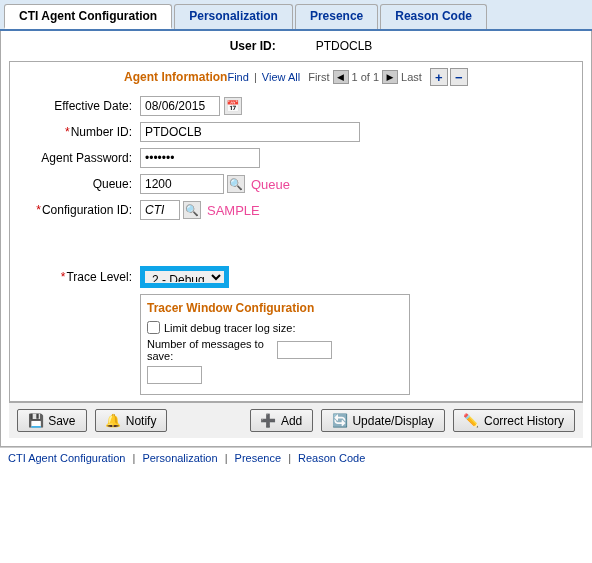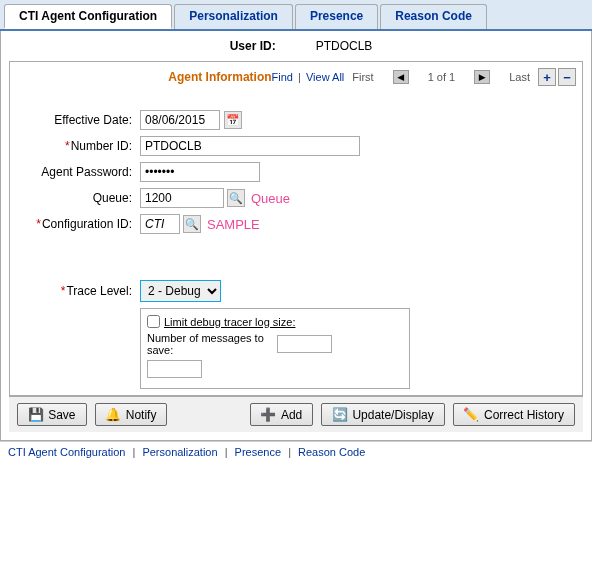--- a/index.html
+++ b/index.html
@@ -63,23 +63,23 @@
     }
 
     
     .section {
       border: 1px solid #aaa;
       padding: 6px;
       background: #fff;
     }
     .section-header {
       display: flex;
-      justify-content: flex-end;
-      align-items: center;
-      margin-bottom: 24px;
+      justify-content: center;
+      align-items: center;
+      margin-bottom: 10px;
     }
     .section-title {
       color: #cc6600;
       font-weight: bold;
       font-size: 12px;
     }
     .section-nav {
       font-size: 11px;
       color: #003399;
     }
@@ -88,21 +88,21 @@
       text-decoration: none;
       cursor: pointer;
     }
     .section-nav span {
       color: #555;
       margin: 0 2px;
     }
     .nav-controls {
       display: flex;
       align-items: center;
-      gap: 19px;
+      gap: 3px;
       font-size: 11px;
       color: #555;
     }
     .nav-btn {
       background: #ccc;
       border: 1px solid #999;
       width: 16px;
       height: 14px;
       cursor: pointer;
       display: inline-flex;
@@ -189,21 +189,21 @@
       margin-left: 6px;
       font-size: 13px;
       color: #ec4899;
     }
 
     
     .spacer { height: 20px; }
 
     
     .trace-select {
-      border: 1px solid #0ea5e9;
+      border: 5px solid #0ea5e9;
       font-size: 12px;
       height: 22px;
       padding: 1px 3px;
     }
 
     
     .tracer-box {
       border: 1px solid #aaa;
       margin-top: 6px;
       padding: 6px;
@@ -217,21 +217,20 @@
     }
     .tracer-row {
       display: flex;
       align-items: center;
       margin-bottom: 4px;
       font-size: 11px;
     }
     .tracer-row label {
       margin-left: 4px;
       font-size: 11px;
-      text-decoration: underline;
     }
     .tracer-sub-row {
       display: flex;
       align-items: center;
       margin-bottom: 4px;
       font-size: 11px;
     }
     .tracer-sub-label {
       width: 130px;
       font-size: 11px;
@@ -373,20 +372,21 @@
       <select class="trace-select">
         <option>0 - None</option>
         <option>1 - Errors</option>
         <option selected="">2 - Debug</option>
         <option>3 - All</option>
       </select>
     </div>
 
     <div style="padding-left: 124px;">
       <div class="tracer-box">
+        <div class="tracer-title">Tracer Window Configuration</div>
         <div class="tracer-row">
           <input type="checkbox" style="">
           <label>Limit debug tracer log size:</label>
         </div>
         <div class="tracer-sub-row">
           <span class="tracer-sub-label">Number of messages to save:</span>
           <input class="tracer-input" type="text" style="">
         </div>
         <div class="tracer-sub-row">
           <input class="tracer-input" type="text" style="">

